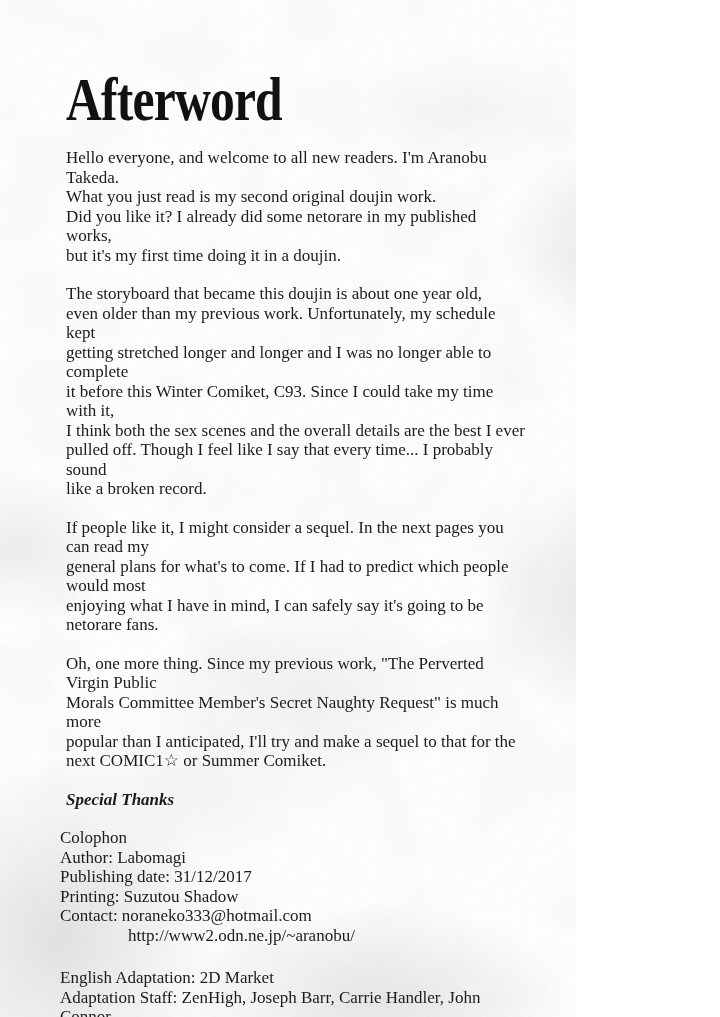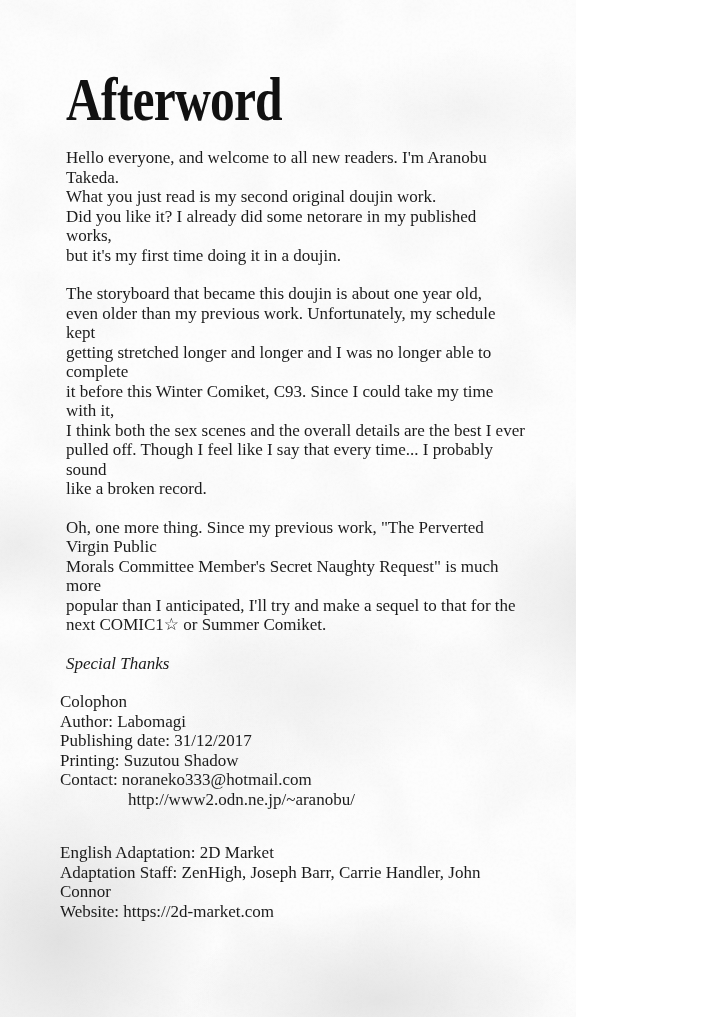--- a/index.html
+++ b/index.html
@@ -55,32 +55,32 @@
     transform: scaleX(0.8);
     transform-origin: left center;
     white-space: nowrap;
   }
   .para {
     margin: 12px 0 19px 0;
     white-space: pre-wrap;
   }
   .special-thanks {
     margin: 0 0 19px 0;
-    font-weight: 400;
+    font-weight: 700;
     font-style: italic;
   }
   .credits {
     margin: 0 0 54px 0;
     white-space: pre-wrap;
   }
   .colophon-block {
     margin-left: -6px;
   }
   .colophon {
-    margin: 0 0 34px 0;
+    margin: 0 0 23px 0;
     white-space: pre-wrap;
   }
   .adaptation {
     margin: 0;
     white-space: pre-wrap;
   }
 </style>
 </head>
 <body>
 
@@ -111,20 +111,23 @@
 but it's my first time doing it in a doujin.</p>
 
     <p class="para">The storyboard that became this doujin is about one year old,
 even older than my previous work. Unfortunately, my schedule kept
 getting stretched longer and longer and I was no longer able to complete
 it before this Winter Comiket, C93. Since I could take my time with it,
 I think both the sex scenes and the overall details are the best I ever
 pulled off. Though I feel like I say that every time... I probably sound
 like a broken record.</p>
 
+    <p class="para">If people like it, I might consider a sequel. In the next pages you can read my
+general plans for what's to come. If I had to predict which people would most
+enjoying what I have in mind, I can safely say it's going to be netorare fans.</p>
 
     <p class="para">Oh, one more thing. Since my previous work, "The Perverted Virgin Public
 Morals Committee Member's Secret Naughty Request" is much more
 popular than I anticipated, I'll try and make a sequel to that for the
 next COMIC1☆ or Summer Comiket.</p>
 
 
     <p class="special-thanks">Special Thanks</p>
 
 

